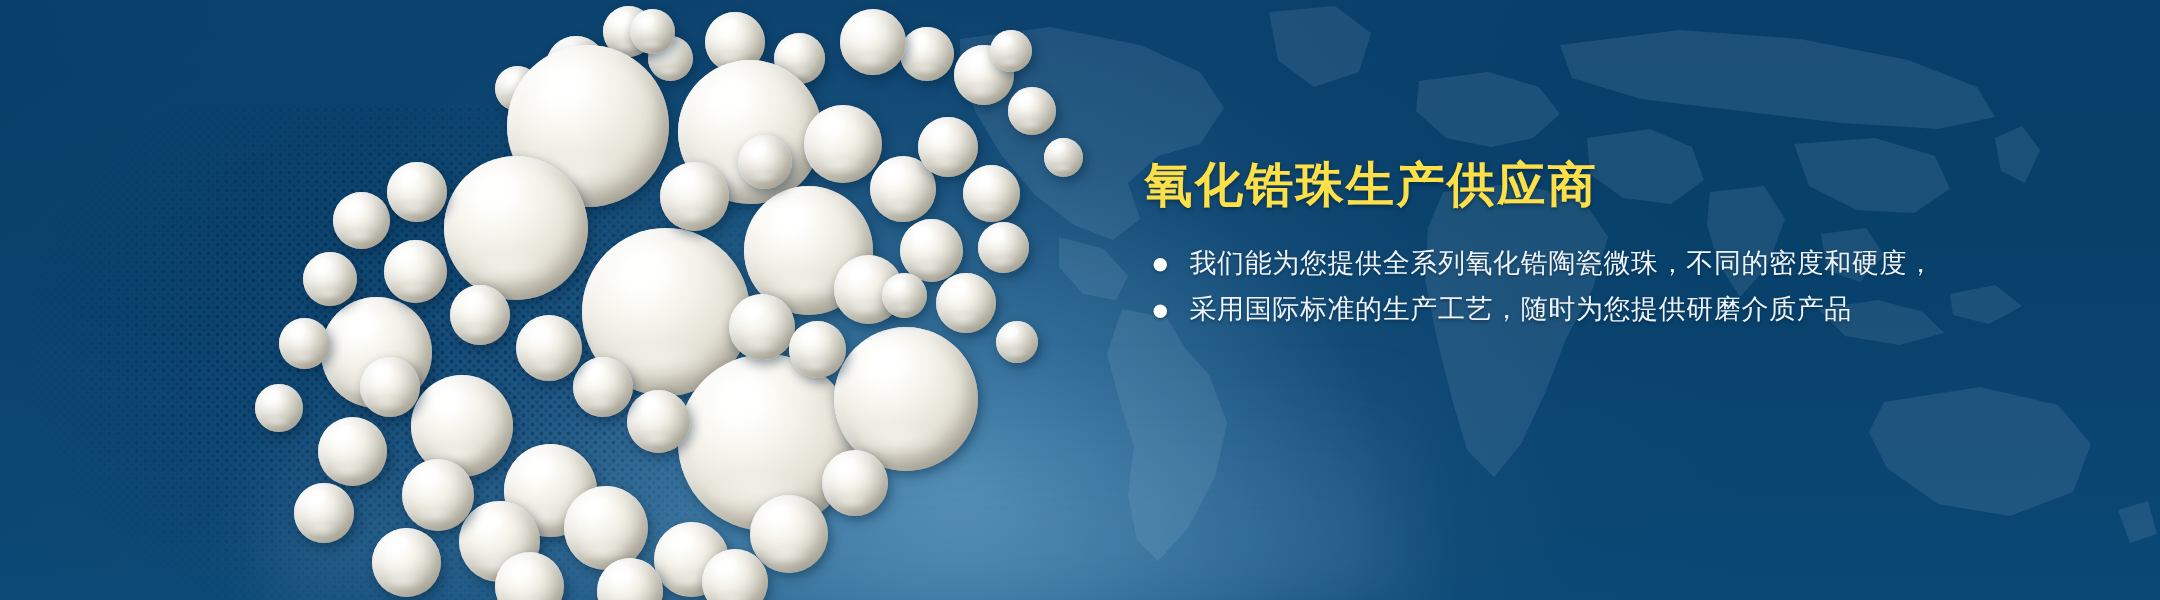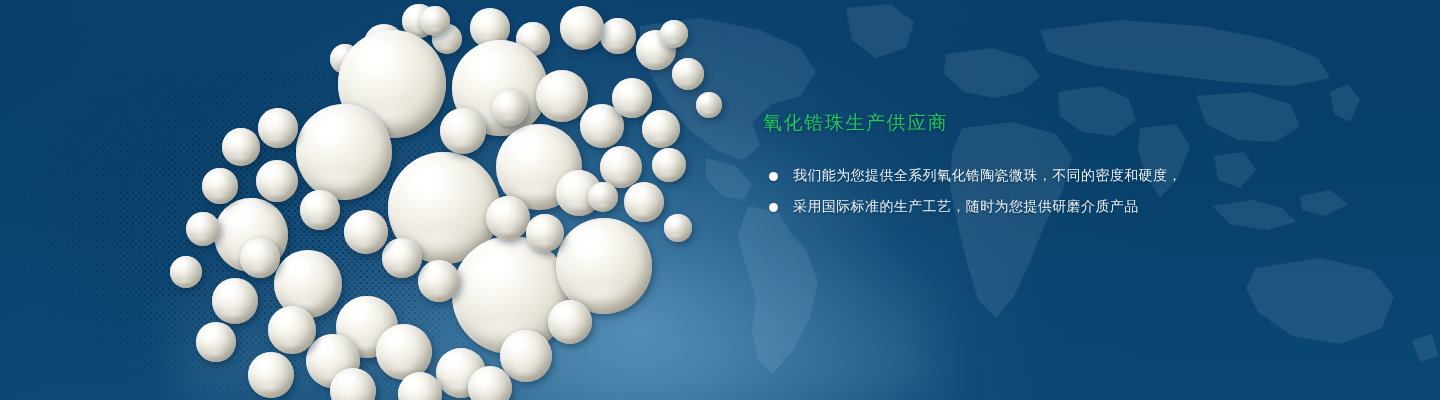--- a/index.html
+++ b/index.html
@@ -88,38 +88,38 @@
     background:radial-gradient(ellipse at 50% 50%, rgba(255,255,255,0.34) 0%, rgba(255,255,255,0) 72%);
   }
 
   
   #copy {
     position:absolute;
     left:763px; top:104px;
     width:620px;
   }
   #title {
-    font-size:19px;
+    font-size:32px;
     line-height:38px;
-    color:#22c55e;
+    color:#fde047;
     letter-spacing:1.6px;
-    font-weight:400;
+    font-weight:700;
     text-shadow:0 1px 3px rgba(2,26,50,0.55);
     white-space:nowrap;
   }
   #bullets {
     margin-top:22px;
     list-style:none;
   }
   .bullet {
     position:relative;
     padding-left:30px;
     margin-bottom:8px;
     color:#eef4f8;
-    font-size:14px;
+    font-size:18px;
     line-height:23px;
     letter-spacing:0.4px;
     text-shadow:0 1px 2px rgba(2,26,50,0.5);
   }
   .bullet:last-child { margin-bottom:0; }
   .dot {
     position:absolute;
     left:6px; top:8px;
     width:9px; height:9px;
     border-radius:50%;

